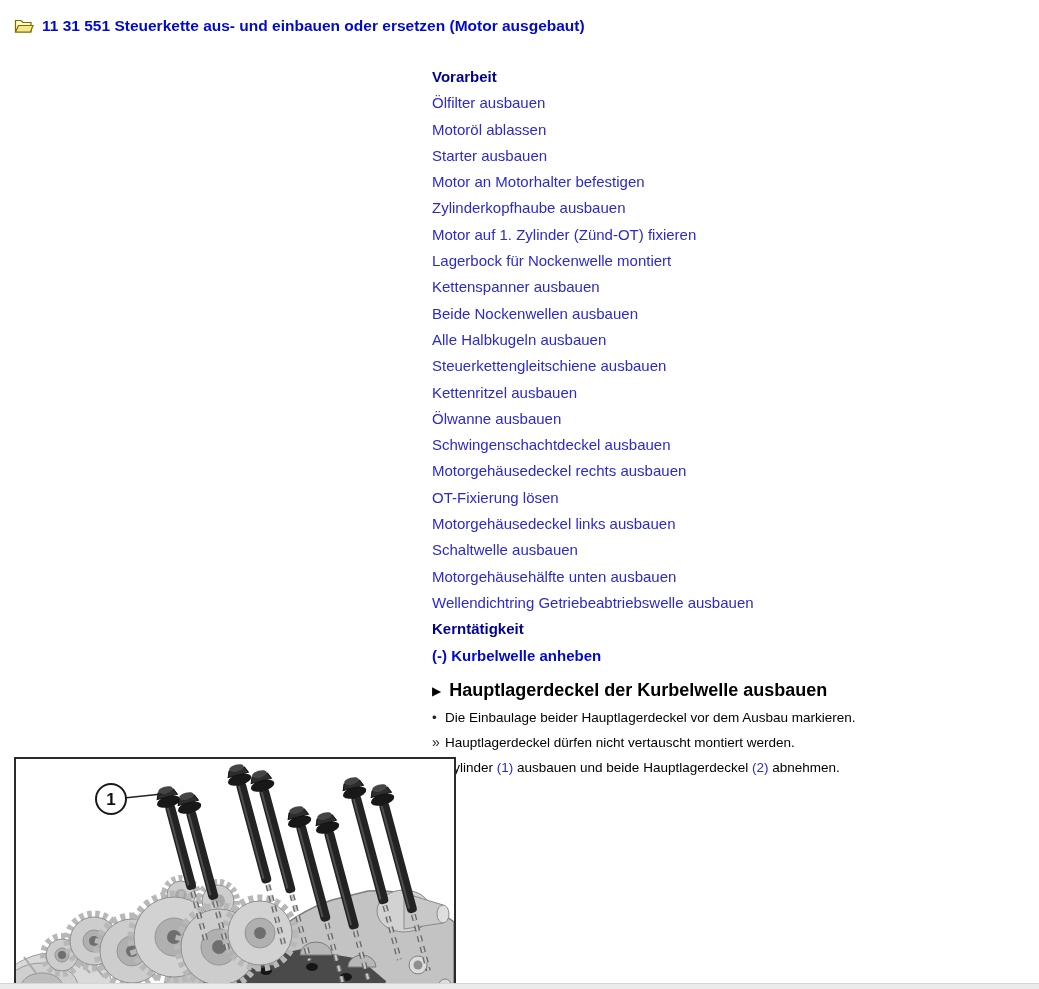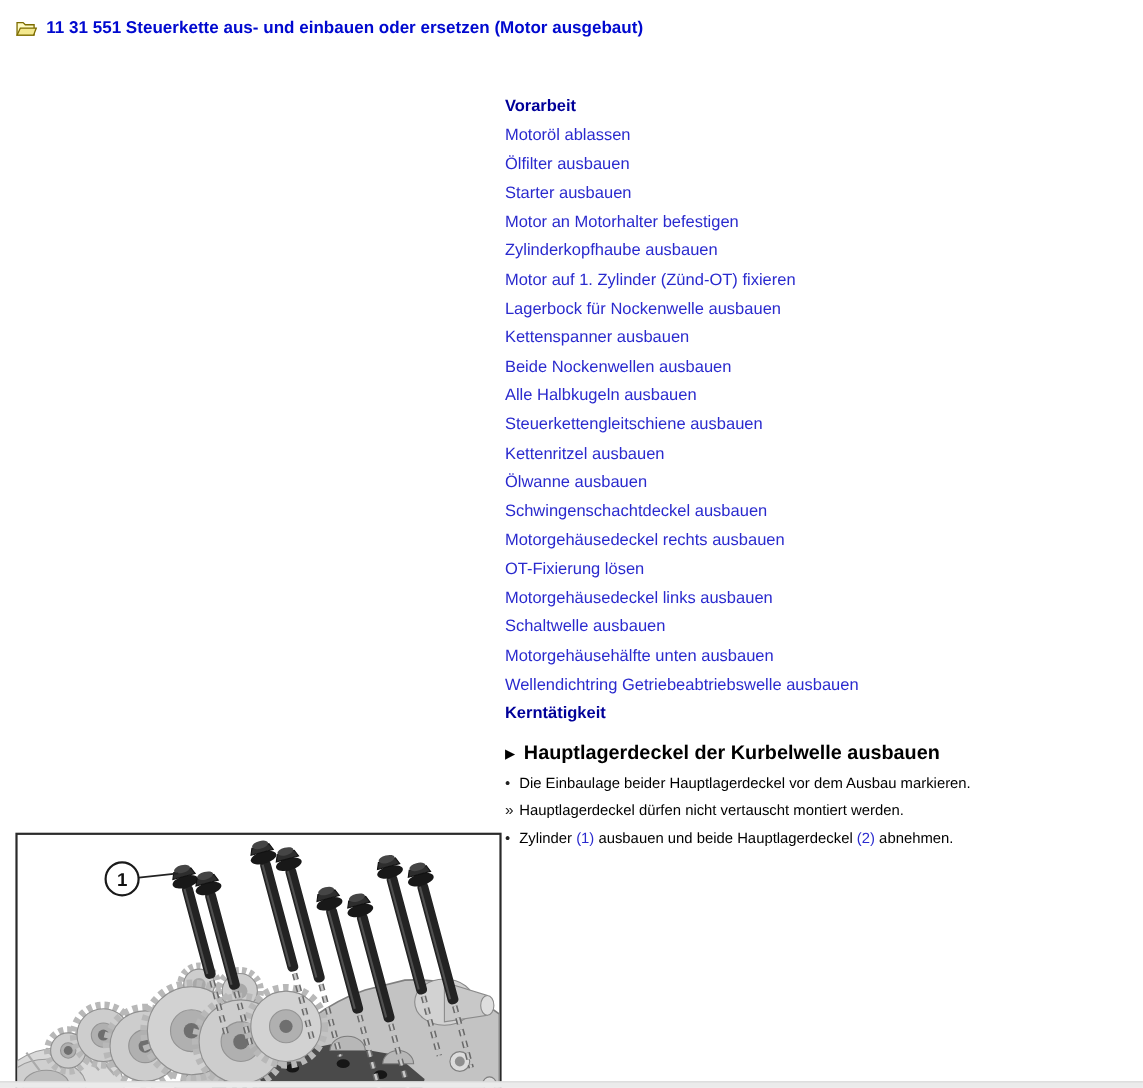--- a/index.html
+++ b/index.html
@@ -5,21 +5,21 @@
   * { margin:0; padding:0; box-sizing:border-box; }
   html,body { width:1039px; height:989px; background:#ffffff; overflow:hidden;
               font-family:"Liberation Sans","DejaVu Sans",sans-serif; position:relative; }
 
   
   .doc-header { position:absolute; left:14px; top:17px; display:flex; align-items:center; gap:8px; }
   .folder-ic { width:20px; height:17px; flex:0 0 auto; cursor:pointer; }
   .doc-title { font-size:15.5px; font-weight:bold; color:#0009cf; cursor:pointer; white-space:nowrap; }
 
   
-  .col { position:absolute; left:459px; top:64px; width:560px;margin-top:20px; }
+  .col { position:absolute; left:432px; top:64px; width:560px; }
   .sec-head { font-size:15px; font-weight:bold; color:#000099; line-height:26.3px; }
   .plink { display:block; font-size:15px; color:#2a2ace; text-decoration:none;
            line-height:26.3px; cursor:pointer; }
   .kern-link { display:block; font-size:15px; font-weight:bold; color:#0009cf;
                text-decoration:none; line-height:26.3px; cursor:pointer; }
 
   .step { margin-top:9px; font-size:13.5px; color:#000; }
   .step-title-row { line-height:25px; display:flex; align-items:baseline; }
   .step-arrow { font-size:12px; color:#000; margin-right:8px; position:relative; top:-1px; }
   .step-title { font-size:18px; font-weight:bold; color:#000; }
@@ -45,42 +45,43 @@
   <svg class="folder-ic" viewBox="0 0 20 17">
     <path d="M1.5 2.5 L7 2.5 L9 4.5 L17 4.5 L17 14 L1.5 14 Z" fill="#fffbc4" stroke="#7d6c00" stroke-width="1.2"></path>
     <path d="M1.5 14 L4.5 7.5 L19 7.5 L16.5 14 Z" fill="#f3e88e" stroke="#7d6c00" stroke-width="1.2"></path>
   </svg>
   <span class="doc-title">11 31 551 Steuerkette aus- und einbauen oder ersetzen (Motor ausgebaut)</span>
 </div>
 
 <div class="col">
   <div class="sec-head">Vorarbeit</div>
 
+  <a class="plink">Ölfilter ausbauen</a>
   <a class="plink">Motoröl ablassen</a>
-  <a class="plink">Ölfilter ausbauen</a>
   <a class="plink">Starter ausbauen</a>
   <a class="plink">Motor an Motorhalter befestigen</a>
   <a class="plink">Zylinderkopfhaube ausbauen</a>
   <a class="plink">Motor auf 1. Zylinder (Zünd-OT) fixieren</a>
-  <a class="plink">Lagerbock für Nockenwelle ausbauen</a>
+  <a class="plink">Lagerbock für Nockenwelle montiert</a>
   <a class="plink">Kettenspanner ausbauen</a>
   <a class="plink">Beide Nockenwellen ausbauen</a>
   <a class="plink">Alle Halbkugeln ausbauen</a>
   <a class="plink">Steuerkettengleitschiene ausbauen</a>
   <a class="plink">Kettenritzel ausbauen</a>
   <a class="plink">Ölwanne ausbauen</a>
   <a class="plink">Schwingenschachtdeckel ausbauen</a>
   <a class="plink">Motorgehäusedeckel rechts ausbauen</a>
   <a class="plink">OT-Fixierung lösen</a>
   <a class="plink">Motorgehäusedeckel links ausbauen</a>
   <a class="plink">Schaltwelle ausbauen</a>
   <a class="plink">Motorgehäusehälfte unten ausbauen</a>
   <a class="plink">Wellendichtring Getriebeabtriebswelle ausbauen</a>
 
   <div class="sec-head">Kerntätigkeit</div>
+  <a class="kern-link">(-) Kurbelwelle anheben</a>
 
   <div class="step">
     <div class="step-title-row">
       <span class="step-arrow">▶</span>
       <span class="step-title">Hauptlagerdeckel der Kurbelwelle ausbauen</span>
     </div>
 
     <div class="step-row">
       <span class="marker">•</span>
       <span class="step-text">Die Einbaulage beider Hauptlagerdeckel vor dem Ausbau markieren.</span>

